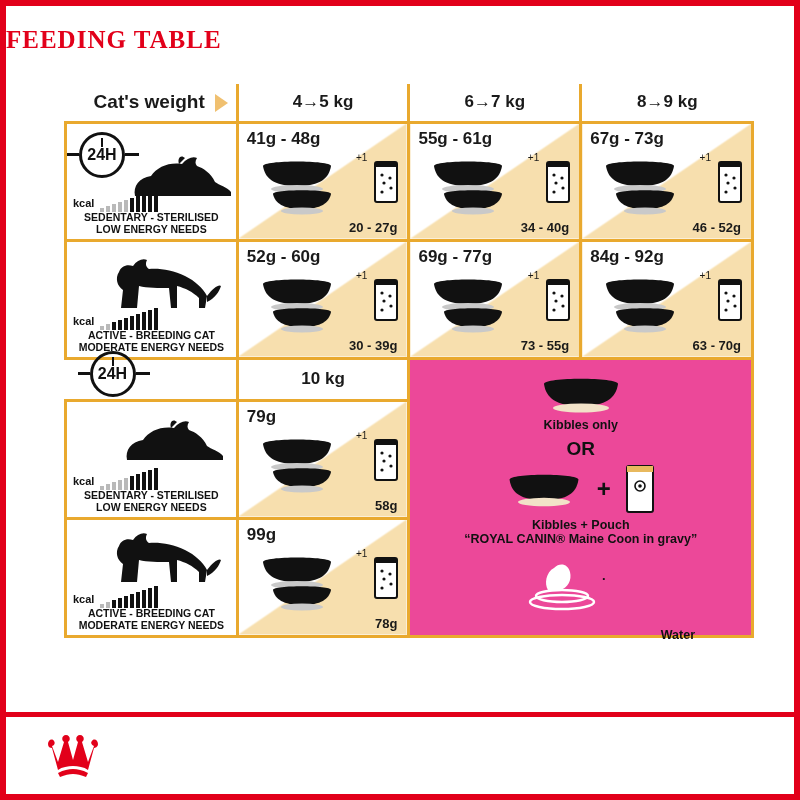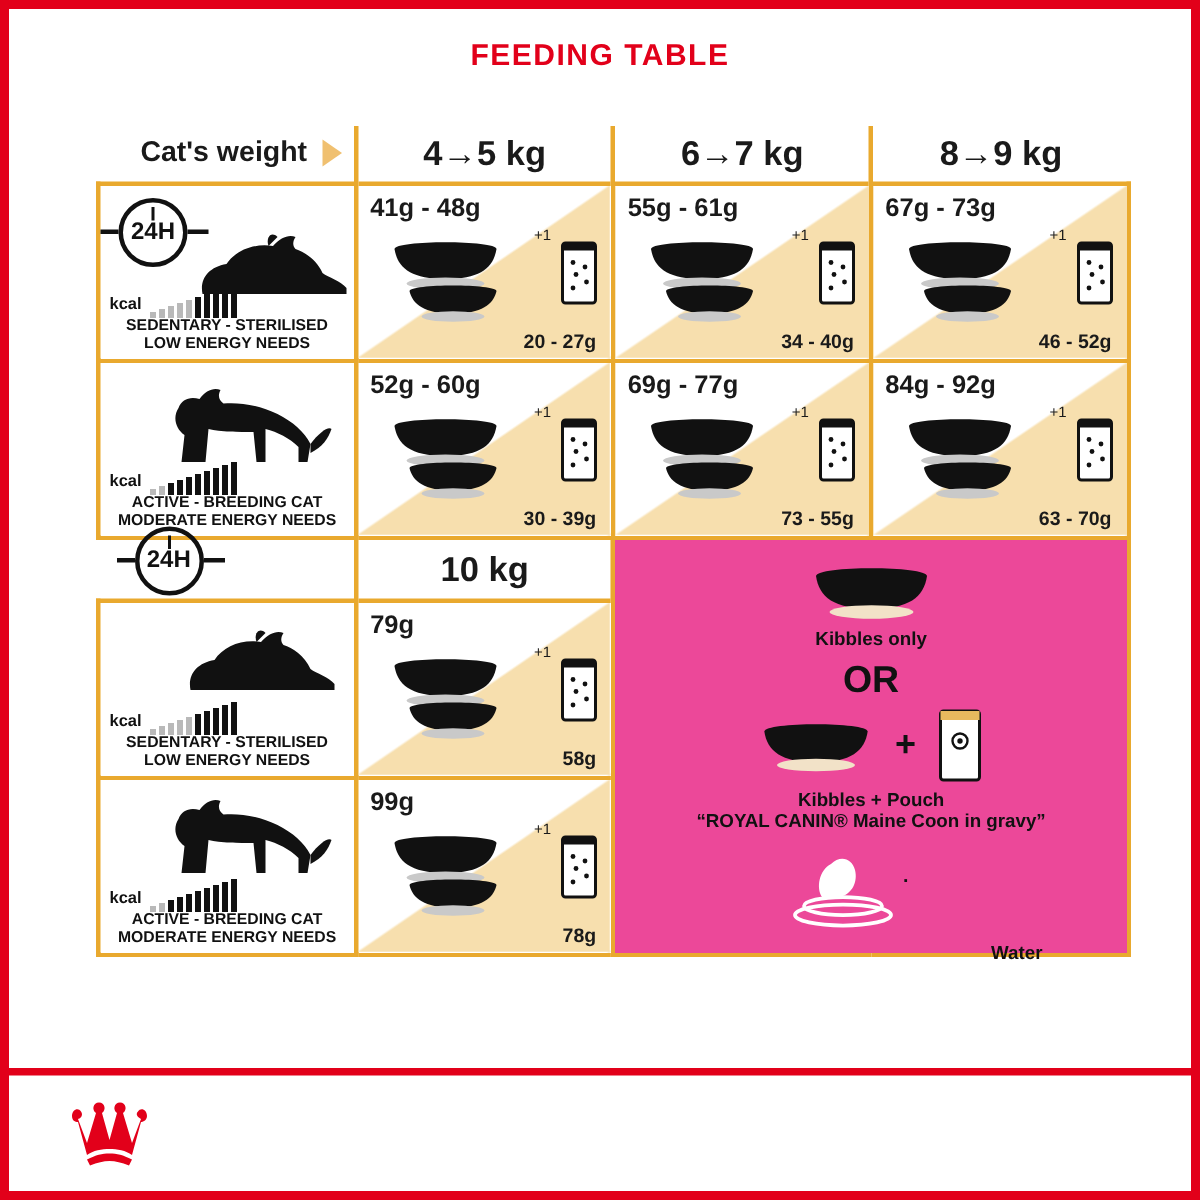--- a/index.html
+++ b/index.html
@@ -10,27 +10,27 @@
     background: #ffffff;
   }
   .page {
     position: relative;
     width: 800px; height: 800px;
     border: 6px solid #e2001a;
     background: #ffffff;
     overflow: hidden;
   }
   .title {
-    text-align: center;
     color: #e2001a;
-    font-size: 20px;
+    font-size: 25px;
     font-weight: bold;
     letter-spacing: 1px;
     margin-top: 20px;
     margin-bottom: 6px;
+    font-family: Liberation Serif, serif;
   }
 
   
   .table {
     position: absolute;
     left: 58px; top: 78px;
     width: 690px;
     border-collapse: collapse;
   }
   .hdr-row td { height: 38px; }
@@ -47,21 +47,21 @@
     display: inline-block;
     width: 0; height: 0;
     border-left: 13px solid #f0c070;
     border-top: 9px solid transparent;
     border-bottom: 9px solid transparent;
     margin-left: 10px;
     vertical-align: middle;
   }
   .hdr-cell {
     text-align: center;
-    font-size: 23px;
+    font-size: 17px;
     font-weight: bold;
     color: #1a1a1a;
     border-left: 3px solid #e9a92e;
     width: 172px;
   }
   .leftcell {
     width: 172px;
     height: 118px;
     position: relative;
     background: #fff;
@@ -139,21 +139,21 @@
     padding: 0;
     vertical-align: top;
     position: relative;
   }
   .panel .ptxt {
     text-align: center; color: #111;
     font-size: 12.5px; font-weight: bold;
   }
   .panel .or {
     text-align: center; color: #111;
-    font-size: 25px; font-weight: bold;
+    font-size: 19px; font-weight: bold;
     margin: 6px 0 4px 0;
   }
   .pouch { display:inline-block; vertical-align: middle; }
   .plussign { font-size: 24px; font-weight: bold; color:#111; vertical-align: middle; margin: 0 8px; }
   .watertxt { font-size: 12.5px; font-weight: bold; color:#111; }
 
   
   .footer {
     position: absolute; left: 0; bottom: 0;
     width: 100%; height: 82px;

